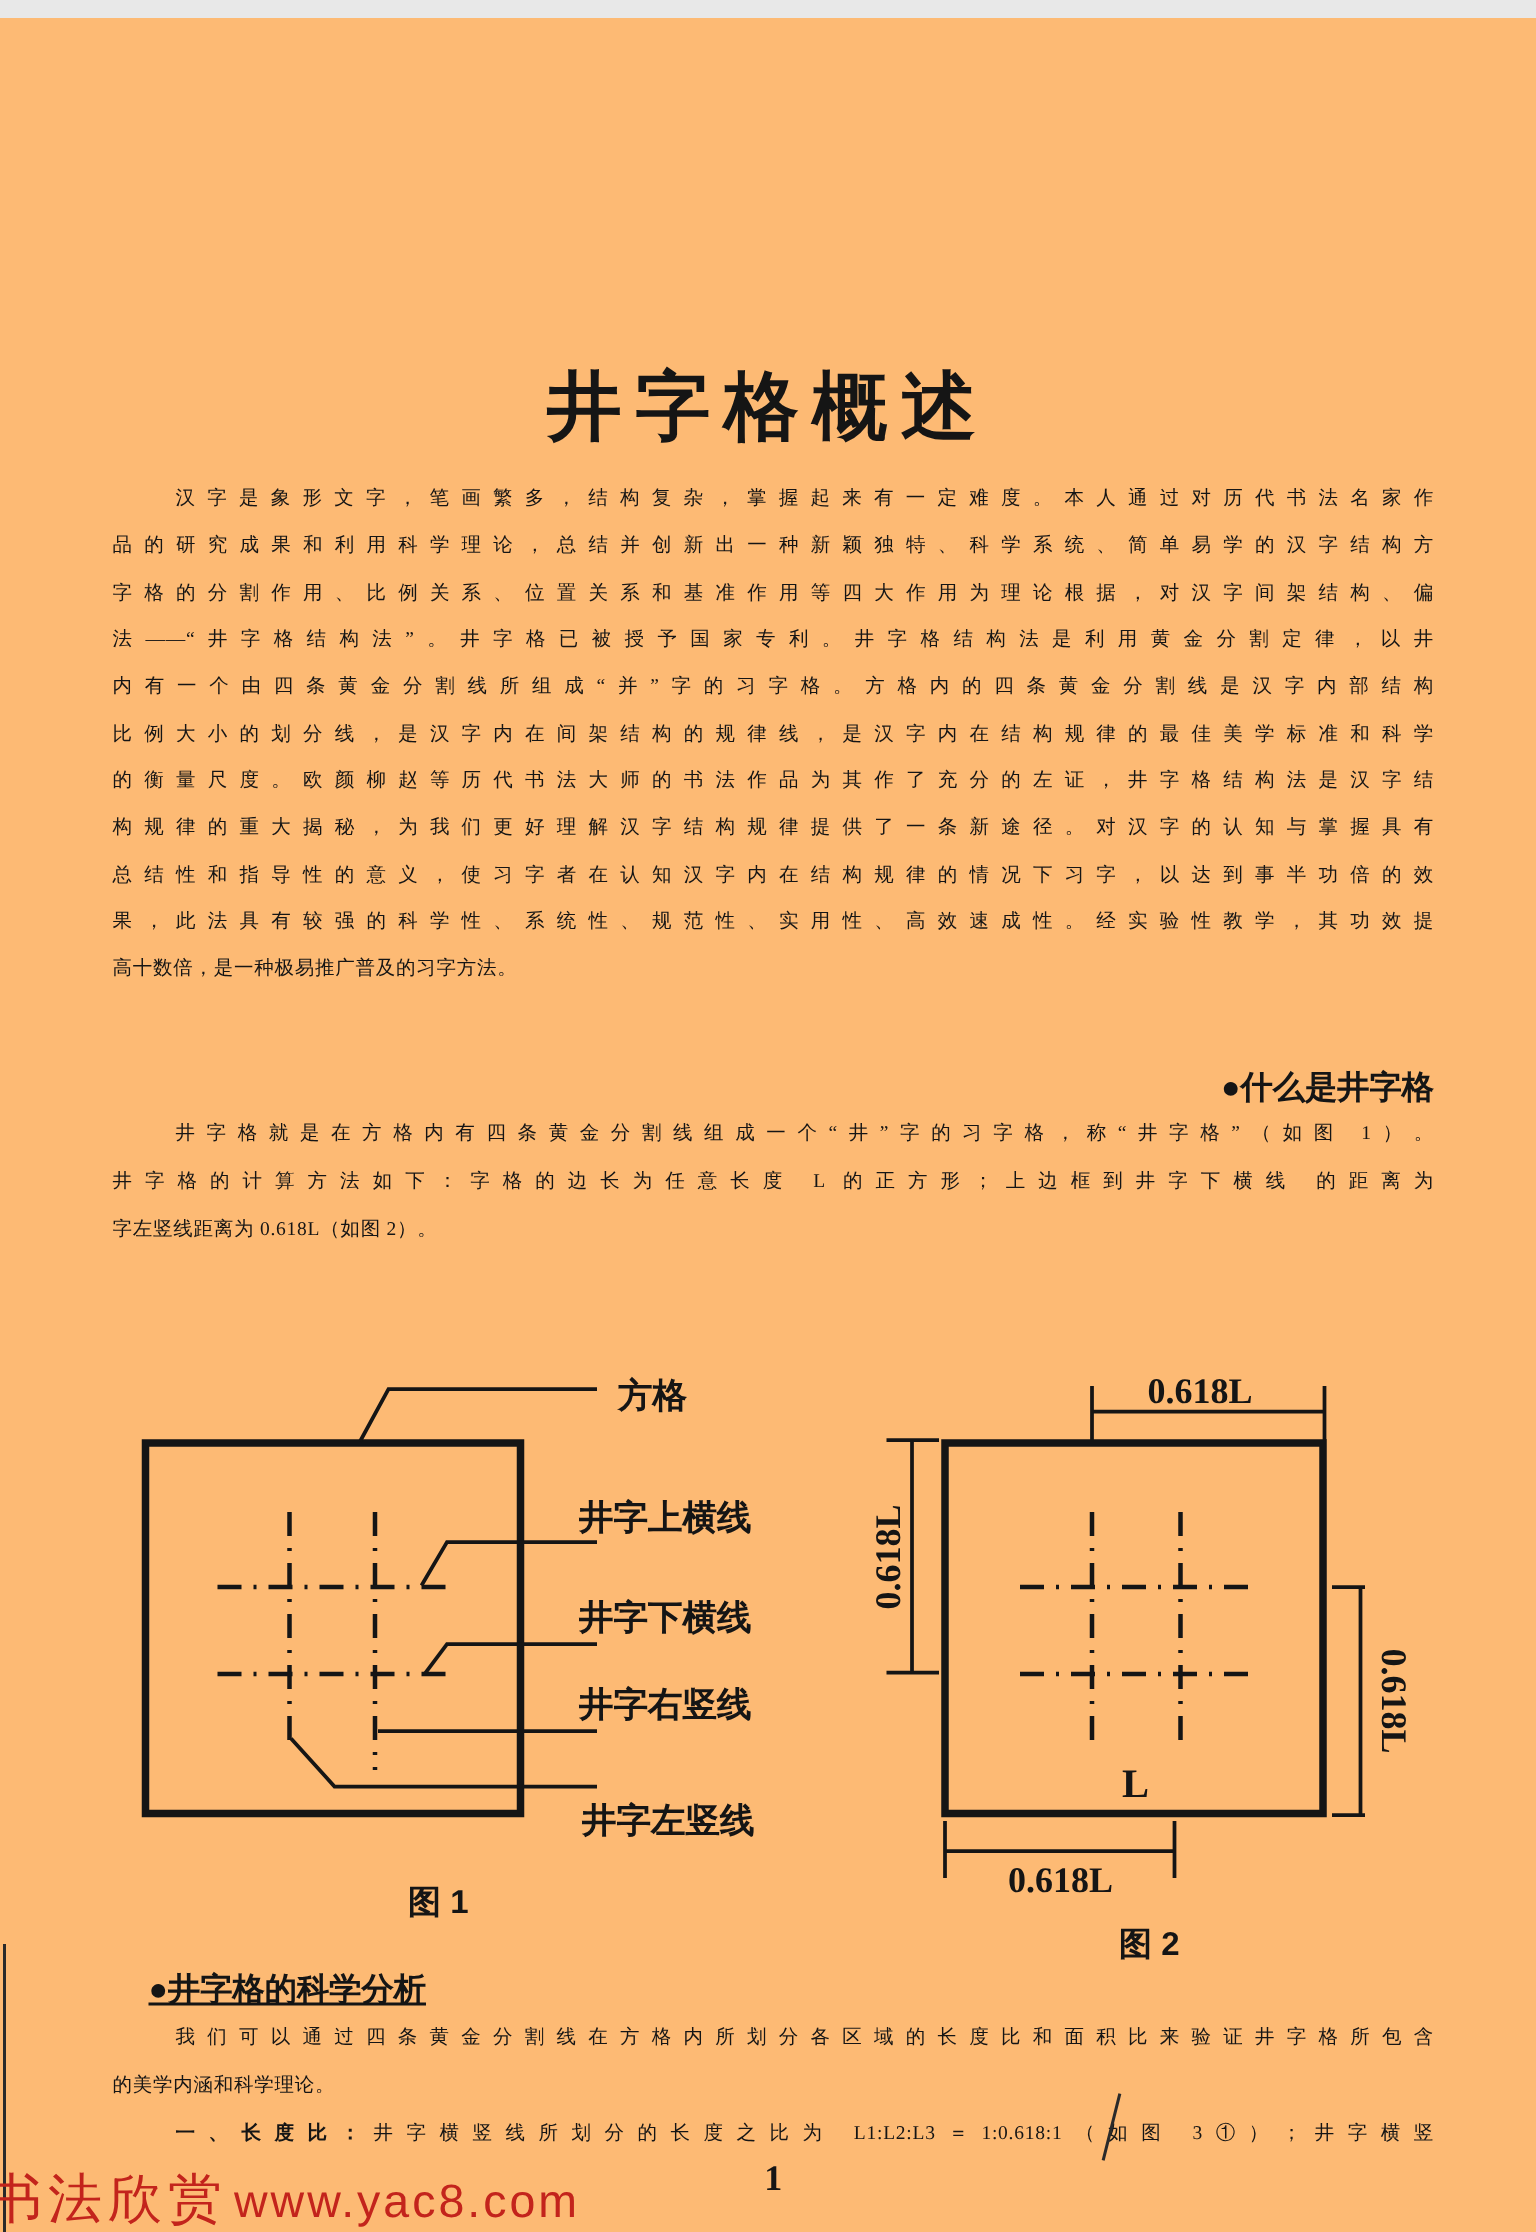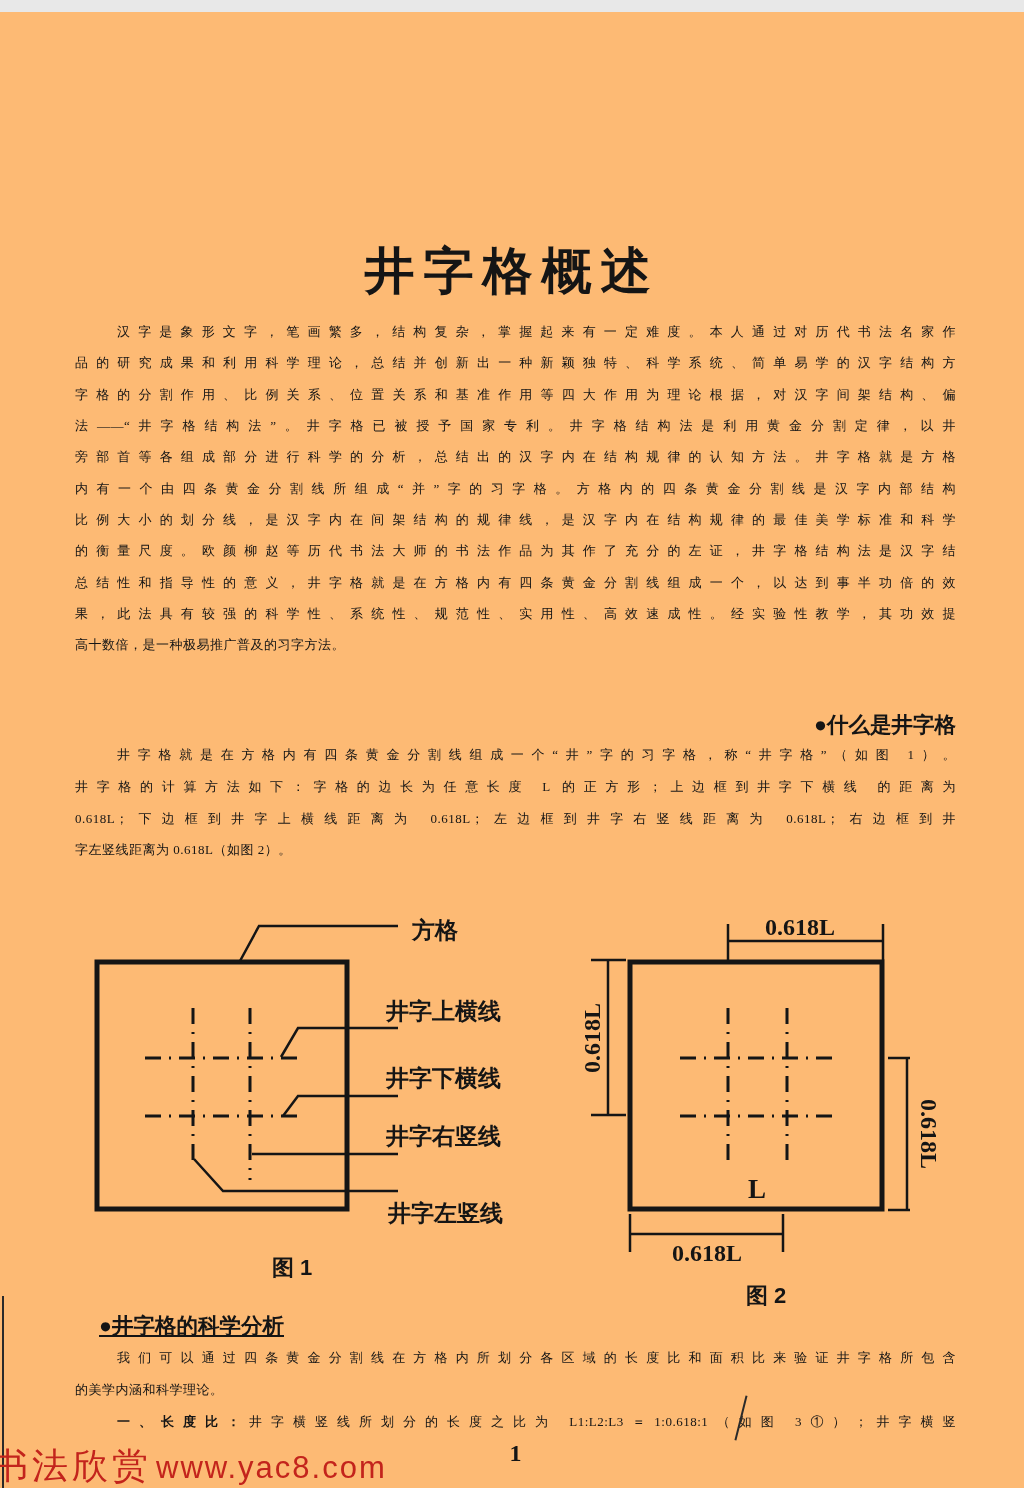--- a/index.html
+++ b/index.html
@@ -94,34 +94,33 @@
 
 <div class="page">
 
   <h1 class="doc-title">井字格概述</h1>
 
   <div class="textblock" id="intro">
     <div class="textline j indent">汉字是象形文字，笔画繁多，结构复杂，掌握起来有一定难度。本人通过对历代书法名家作</div>
     <div class="textline j">品的研究成果和利用科学理论，总结并创新出一种新颖独特、科学系统、简单易学的汉字结构方</div>
     <div class="textline j">字格的分割作用、比例关系、位置关系和基准作用等四大作用为理论根据，对汉字间架结构、偏</div>
     <div class="textline j">法——“井字格结构法”。井字格已被授予国家专利。井字格结构法是利用黄金分割定律，以井</div>
-    <div class="textline j">旁部首等各组成部分进行科学的分析，总结出的汉字内在结构规律的认知方法。井字格就是方格</div>
     <div class="textline j">内有一个由四条黄金分割线所组成“并”字的习字格。方格内的四条黄金分割线是汉字内部结构</div>
     <div class="textline j">比例大小的划分线，是汉字内在间架结构的规律线，是汉字内在结构规律的最佳美学标准和科学</div>
     <div class="textline j">的衡量尺度。欧颜柳赵等历代书法大师的书法作品为其作了充分的左证，井字格结构法是汉字结</div>
-    <div class="textline j">总结性和指导性的意义，井字格就是在方格内有四条黄金分割线组成一个，以达到事半功倍的效</div>
+    <div class="textline j">构规律的重大揭秘，为我们更好理解汉字结构规律提供了一条新途径。对汉字的认知与掌握具有</div>
+    <div class="textline j">总结性和指导性的意义，使习字者在认知汉字内在结构规律的情况下习字，以达到事半功倍的效</div>
     <div class="textline j">果，此法具有较强的科学性、系统性、规范性、实用性、高效速成性。经实验性教学，其功效提</div>
     <div class="textline j short">高十数倍，是一种极易推广普及的习字方法。</div>
   </div>
 
   <div class="textblock sec-heading" id="sec1-heading">●什么是井字格</div>
   <div class="textblock" id="sec1-lines">
     <div class="textline j indent">井字格就是在方格内有四条黄金分割线组成一个“井”字的习字格，称“井字格”（如图 1）。</div>
     <div class="textline j">井字格的计算方法如下：字格的边长为任意长度 L 的正方形；上边框到井字下横线 的距离为</div>
-    <div class="textline j">0.618L；下边框到井字上横线距离为 0.618L；左边框到井字右竖线距离为 0.618L；右边框到井</div>
     <div class="textline j short">字左竖线距离为 0.618L（如图 2）。</div>
   </div>
 
   <svg class="figure-layer" width="1024" height="1488" viewBox="0 0 1024 1488">
 
     <g>
       <rect x="97" y="950" width="250" height="247" fill="none" stroke="#151515" stroke-width="5"></rect>
 
       <line x1="193" y1="996" x2="193" y2="1150" stroke="#151515" stroke-width="3" stroke-dasharray="16 8 2 8"></line>
       <line x1="250" y1="996" x2="250" y2="1168" stroke="#151515" stroke-width="3" stroke-dasharray="16 8 2 8"></line>

